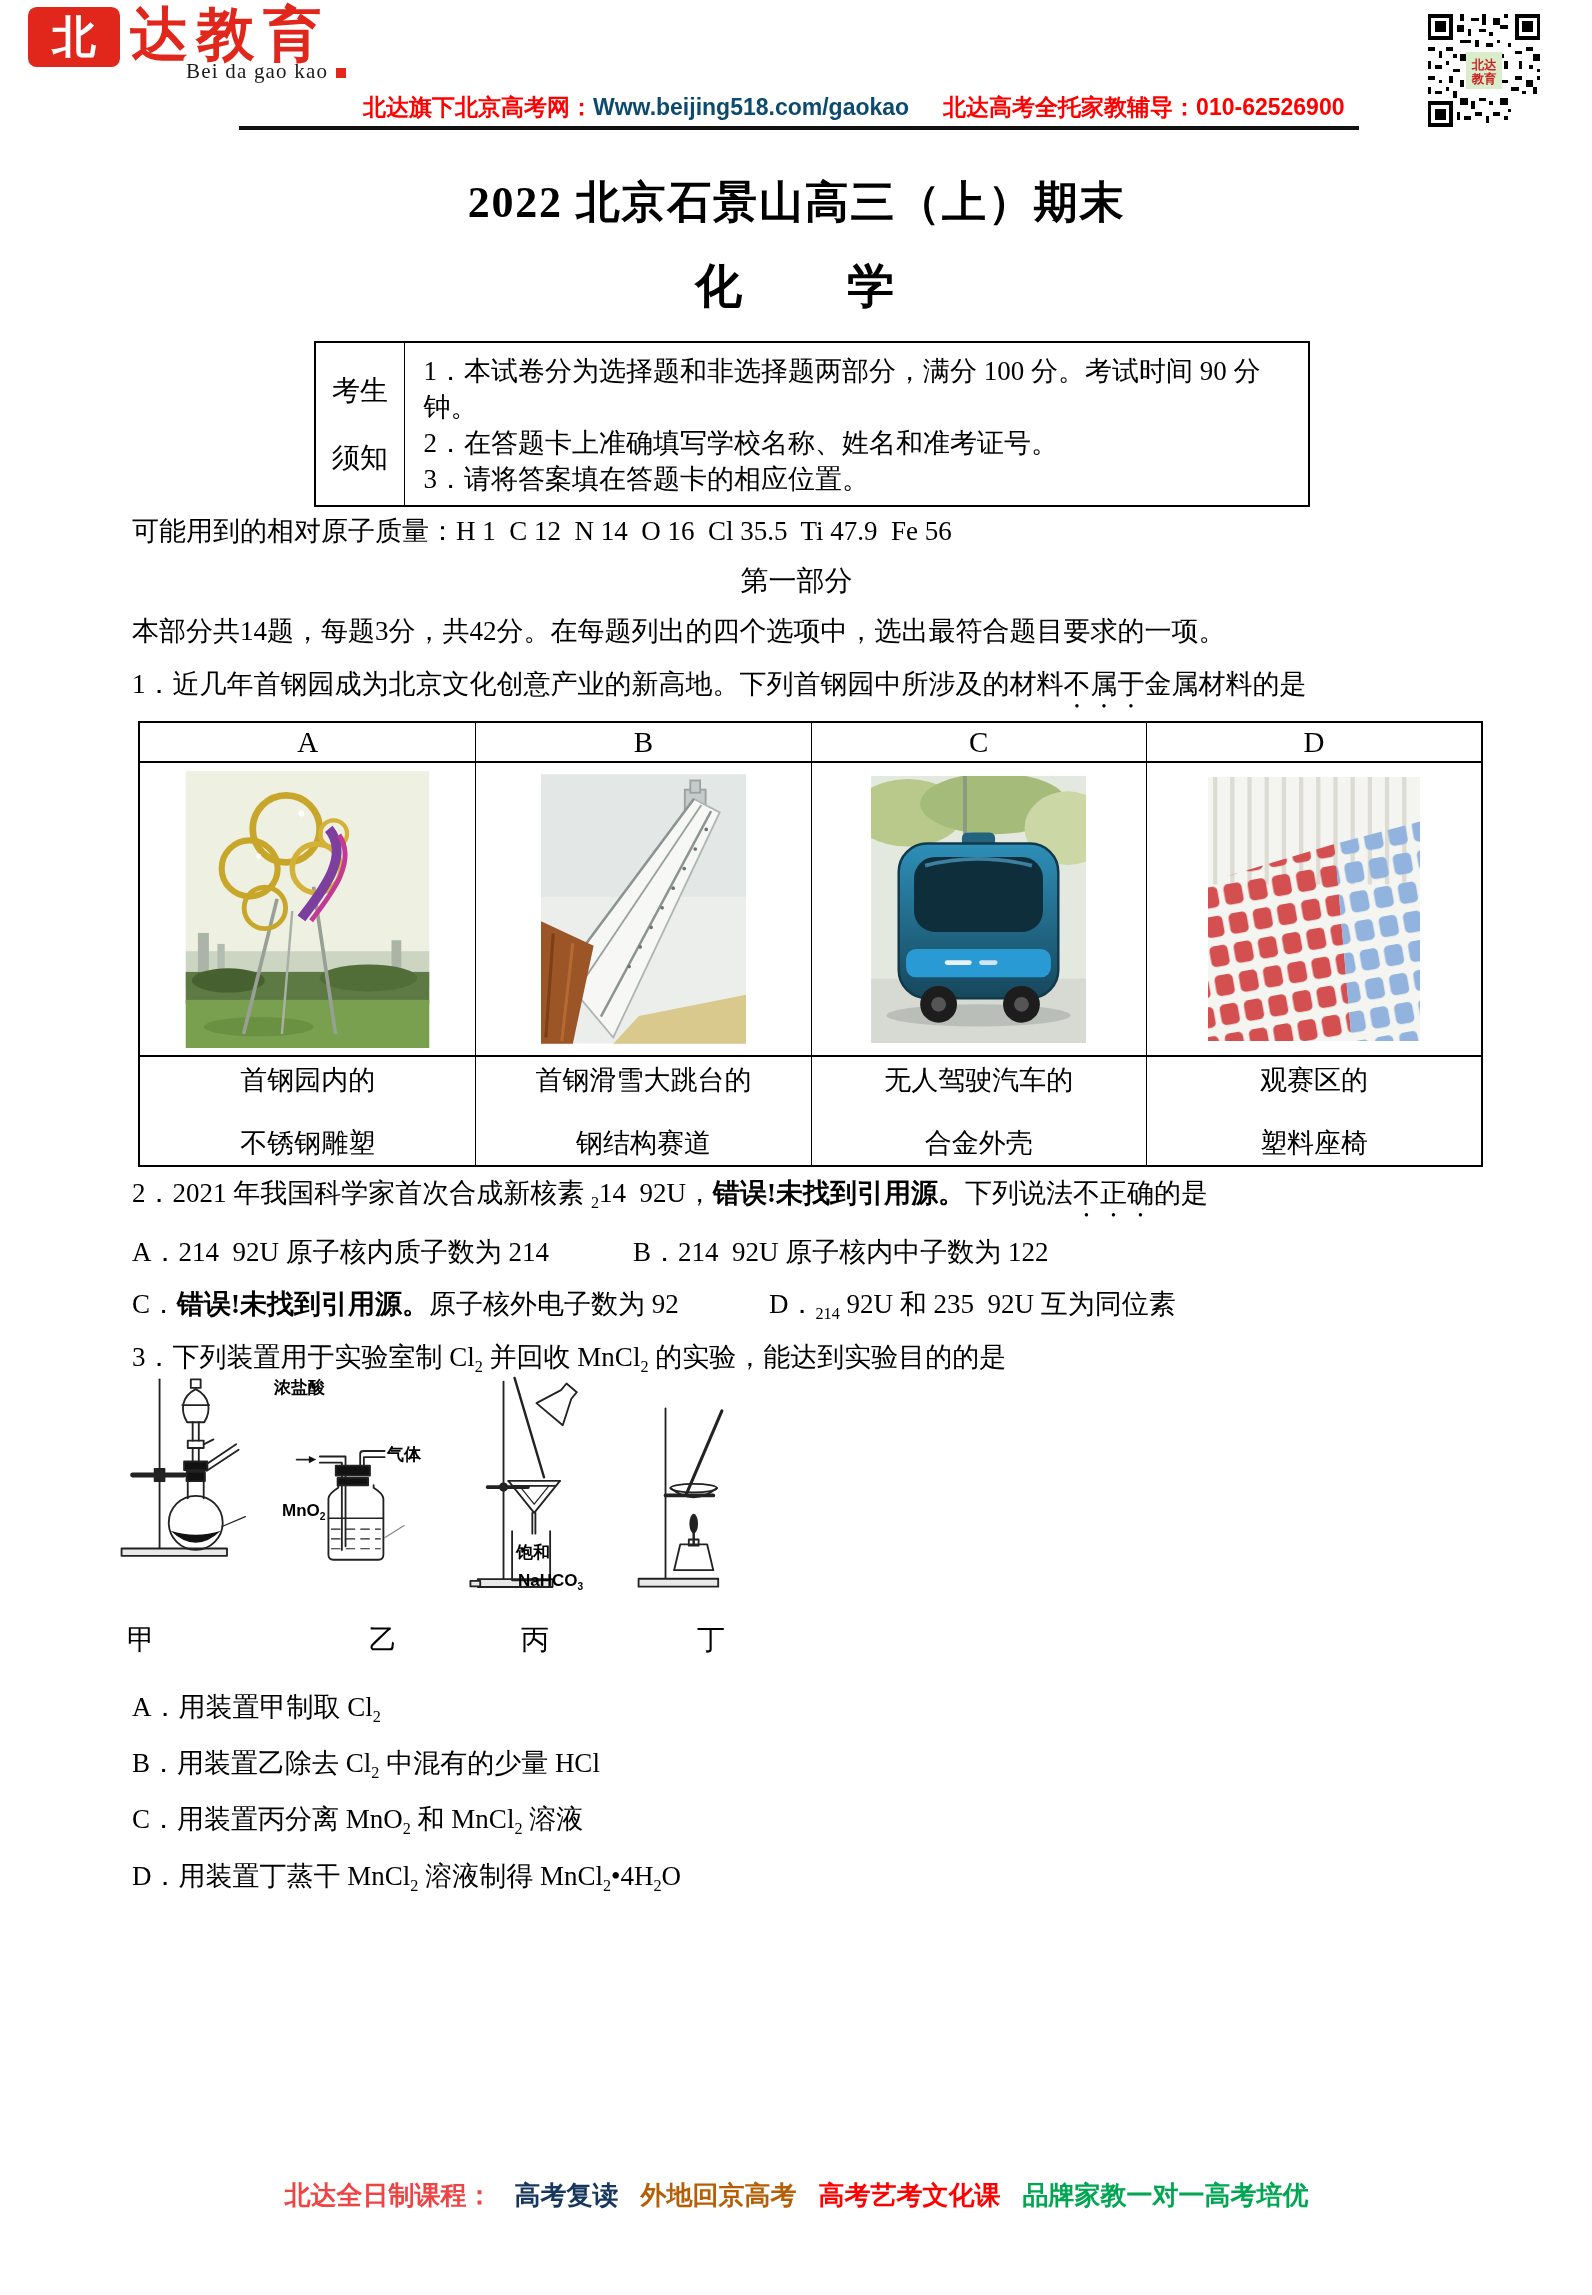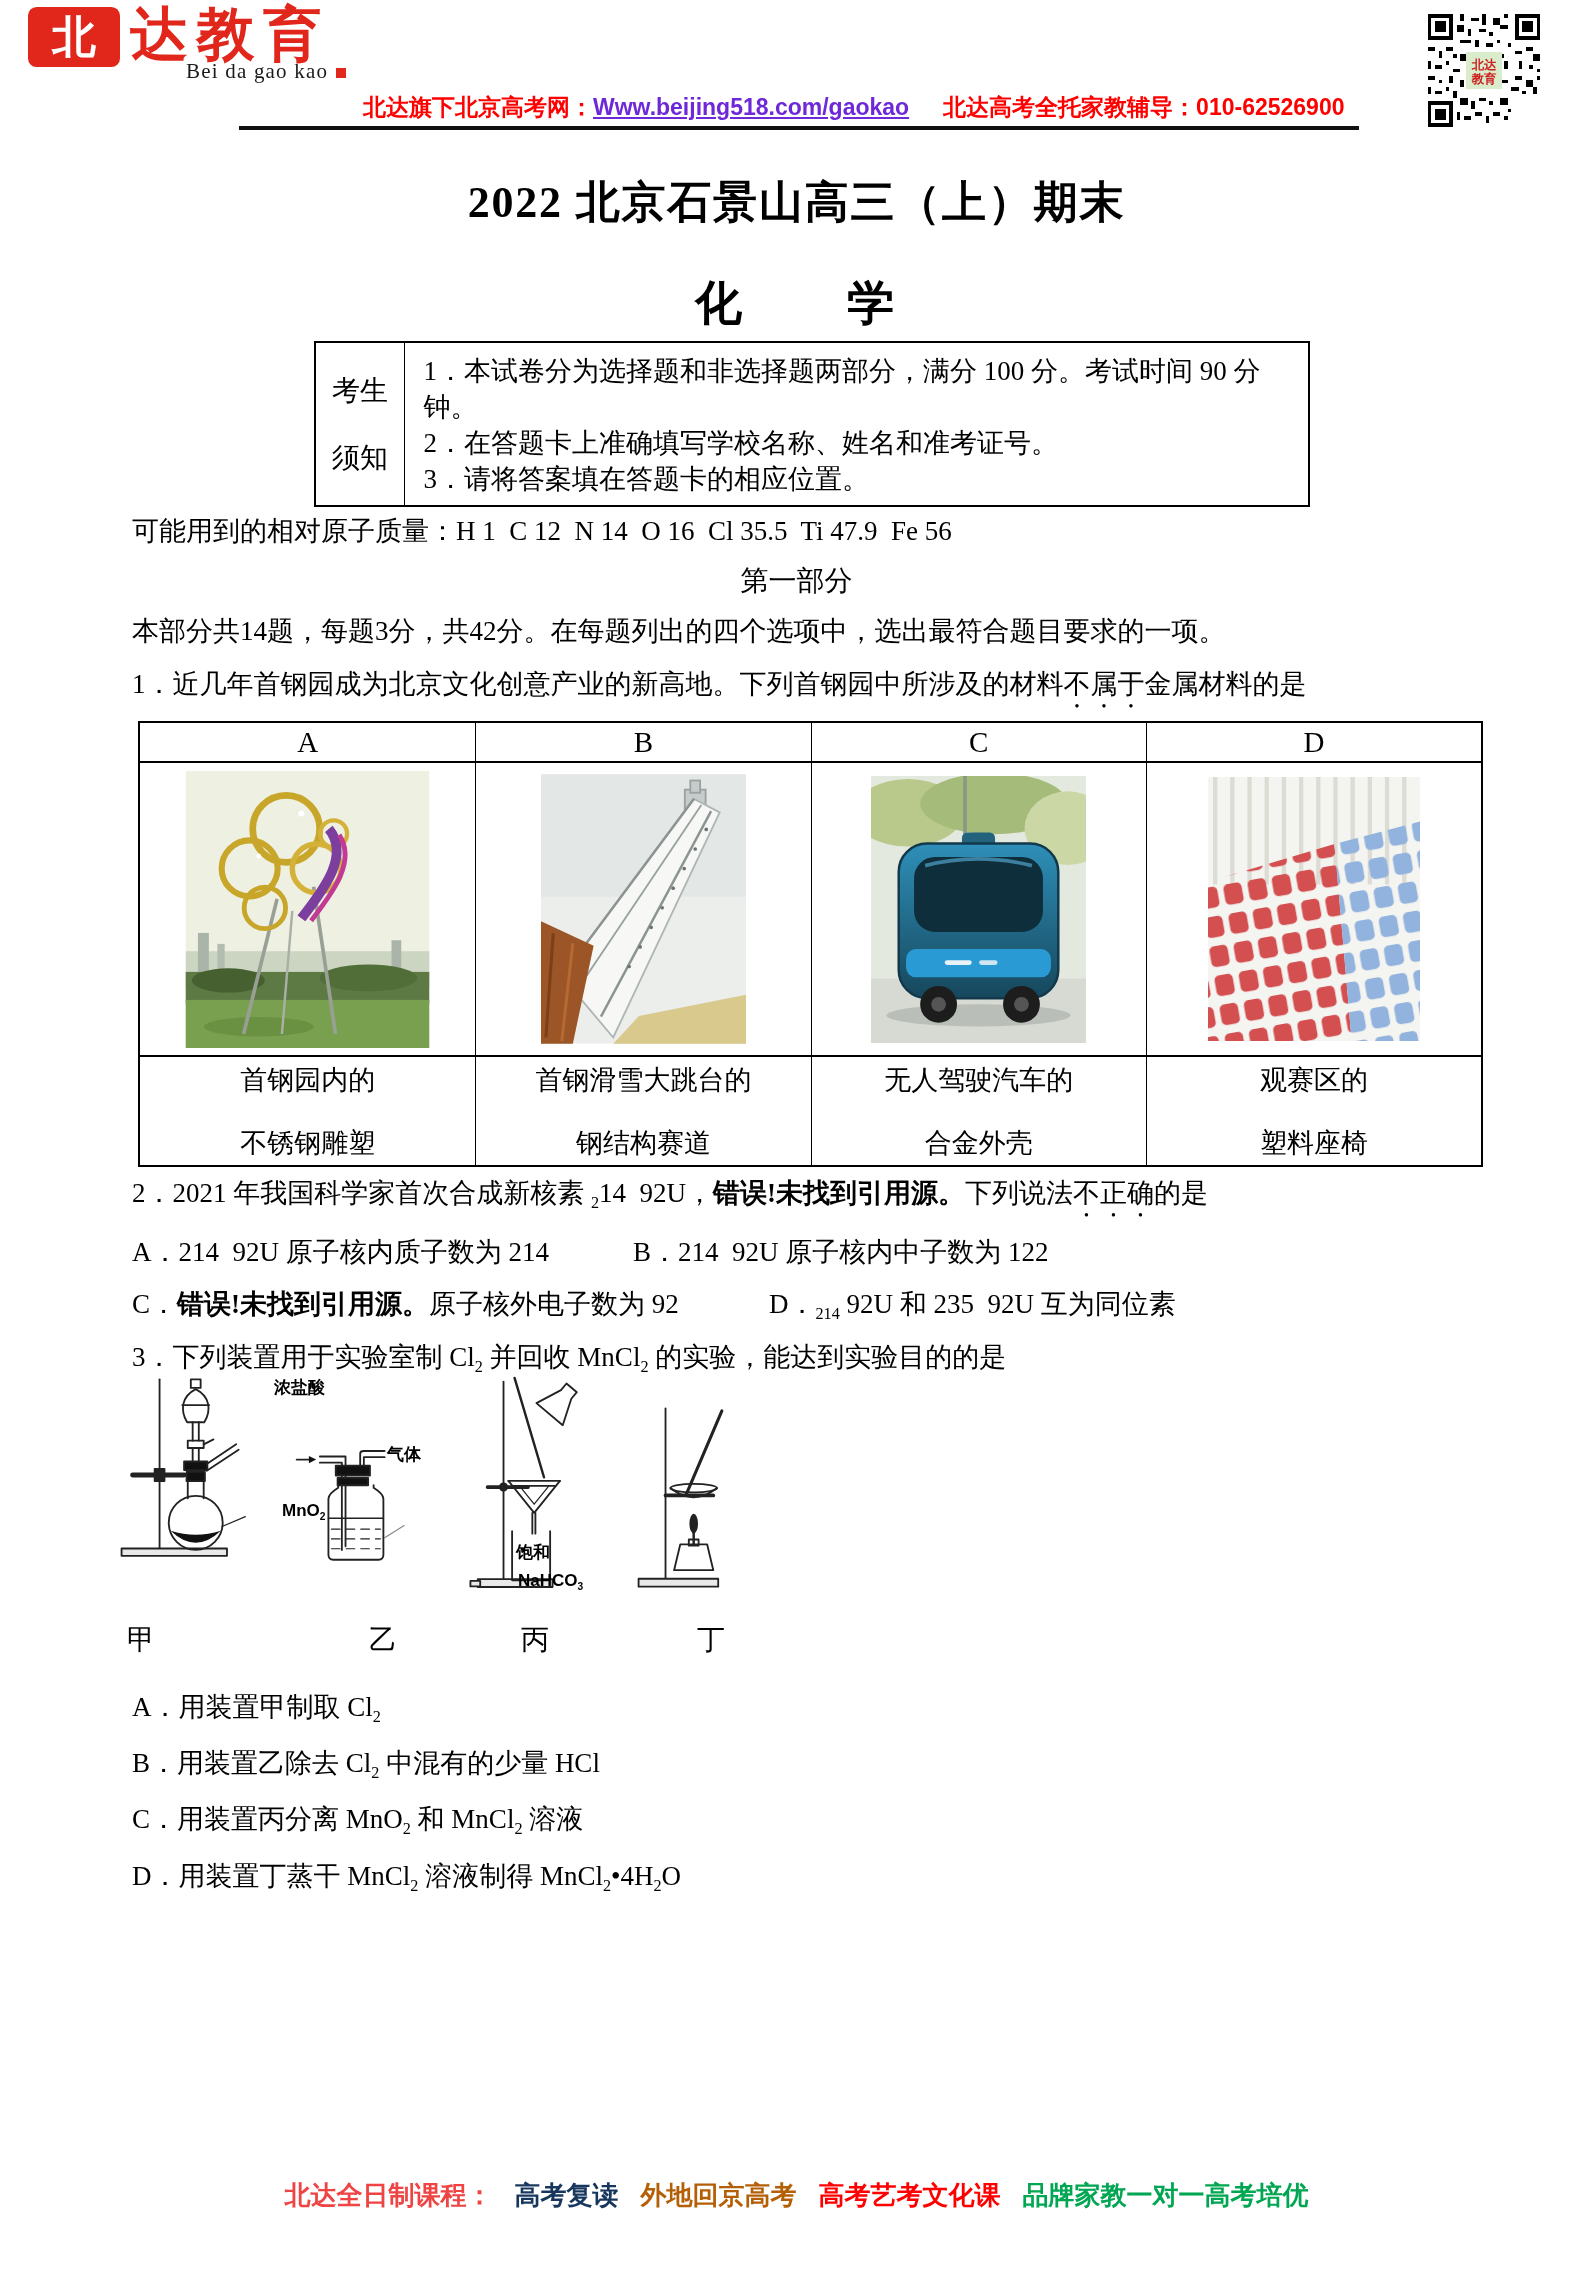--- a/index.html
+++ b/index.html
@@ -13,27 +13,27 @@
   .em-dots{-webkit-text-emphasis:filled dot;-webkit-text-emphasis-position:under right;
            text-emphasis:filled dot;text-emphasis-position:under right;}
   
   .logo-seal{left:28px;top:7.4px;width:92px;height:60px;background:#E1261C;border-radius:8.6px;
              display:flex;align-items:center;justify-content:center;}
   .logo-seal span{color:#fff;font-size:44px;font-weight:bold;}
   .logo-brand{left:130px;top:-3.7px;font-size:58px;font-weight:bold;color:#E1261C;letter-spacing:8.6px;}
   .logo-sub{left:186px;top:59px;font-size:21px;color:#1a1a1a;letter-spacing:1.2px;}
   .logo-dot{display:inline-block;width:10.4px;height:10.4px;background:#E1261C;margin-left:7.4px;}
   .nav{left:363px;top:92px;font-size:23px;font-weight:bold;color:#FF0000;}
-  .nav .link{color:#6d28d9;text-decoration:underline;cursor:pointer;}
+  .nav .link{color:#0c4a6e;cursor:pointer;}
   .nav .suffix{margin-left:34px;}
   .header-rule{left:239px;top:126px;width:1120px;height:3.7px;background:#111;}
   .qr{left:1424px;top:9.8px;width:120px;height:121px;}
   
   .title1{left:0;top:173px;width:100%;text-align:center;font-size:44px;font-weight:bold;letter-spacing:1.8px;}
-  .title2{left:0;top:272px;width:100%;text-align:center;font-size:47px;font-weight:bold;letter-spacing:3.7px;}
+  .title2{left:0;top:255px;width:100%;text-align:center;font-size:47px;font-weight:bold;letter-spacing:3.7px;}
   
   .notice{left:314px;top:341px;width:996px;height:166px;border:2.5px solid #000;display:flex;box-sizing:border-box;}
   .notice-label{width:88px;border-right:1.8px solid #000;display:flex;flex-direction:column;
                 align-items:center;justify-content:center;gap:29px;font-size:28px;}
   .notice-body{flex:1;padding:9.8px 18.4px;display:flex;flex-direction:column;justify-content:space-between;font-size:27px;}
   .body-line{font-size:27px;}
   .part-head{left:0;top:562px;width:100%;text-align:center;font-size:28px;}
   
   .q1table{left:138px;top:721px;width:1345px;border:2.5px solid #000;box-sizing:border-box;}
   .q1row{display:grid;grid-template-columns:1fr 1fr 1fr 1fr;}

